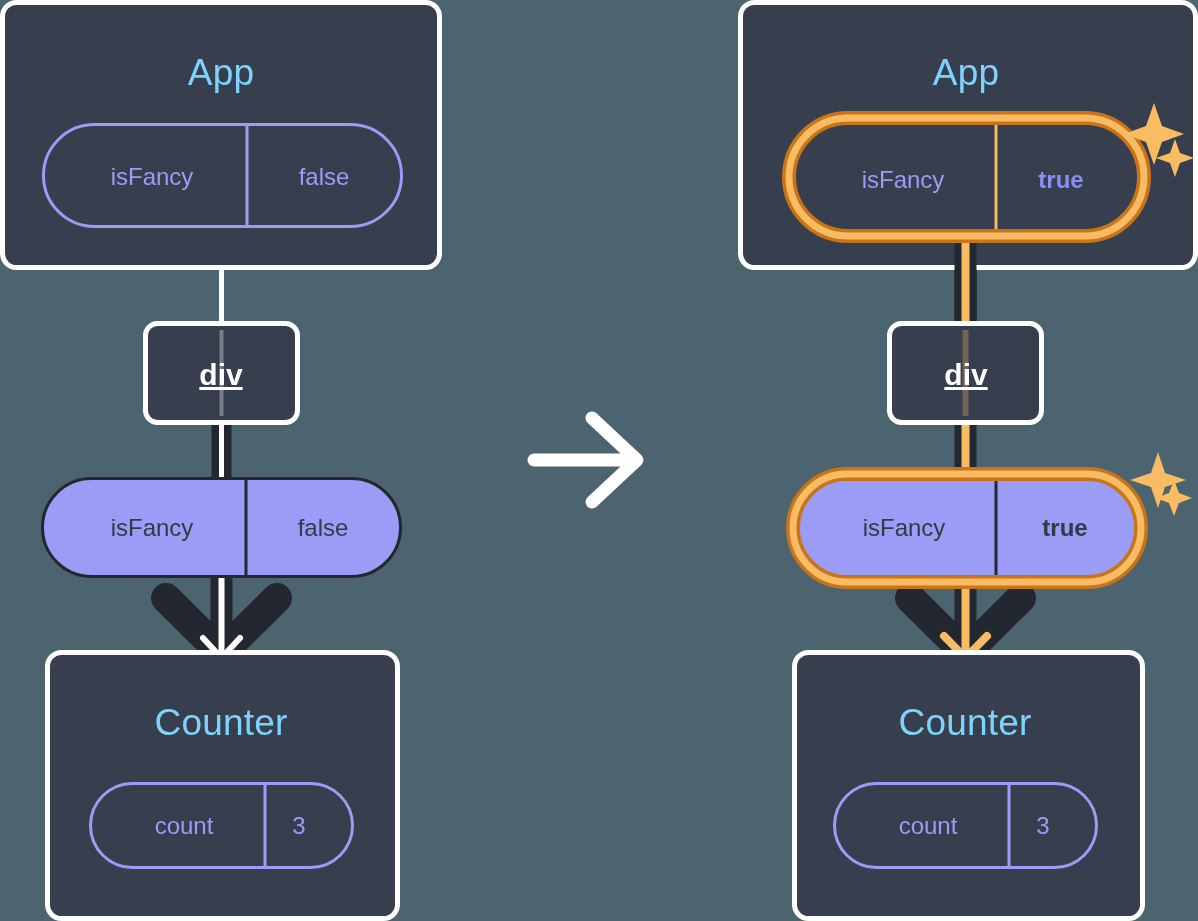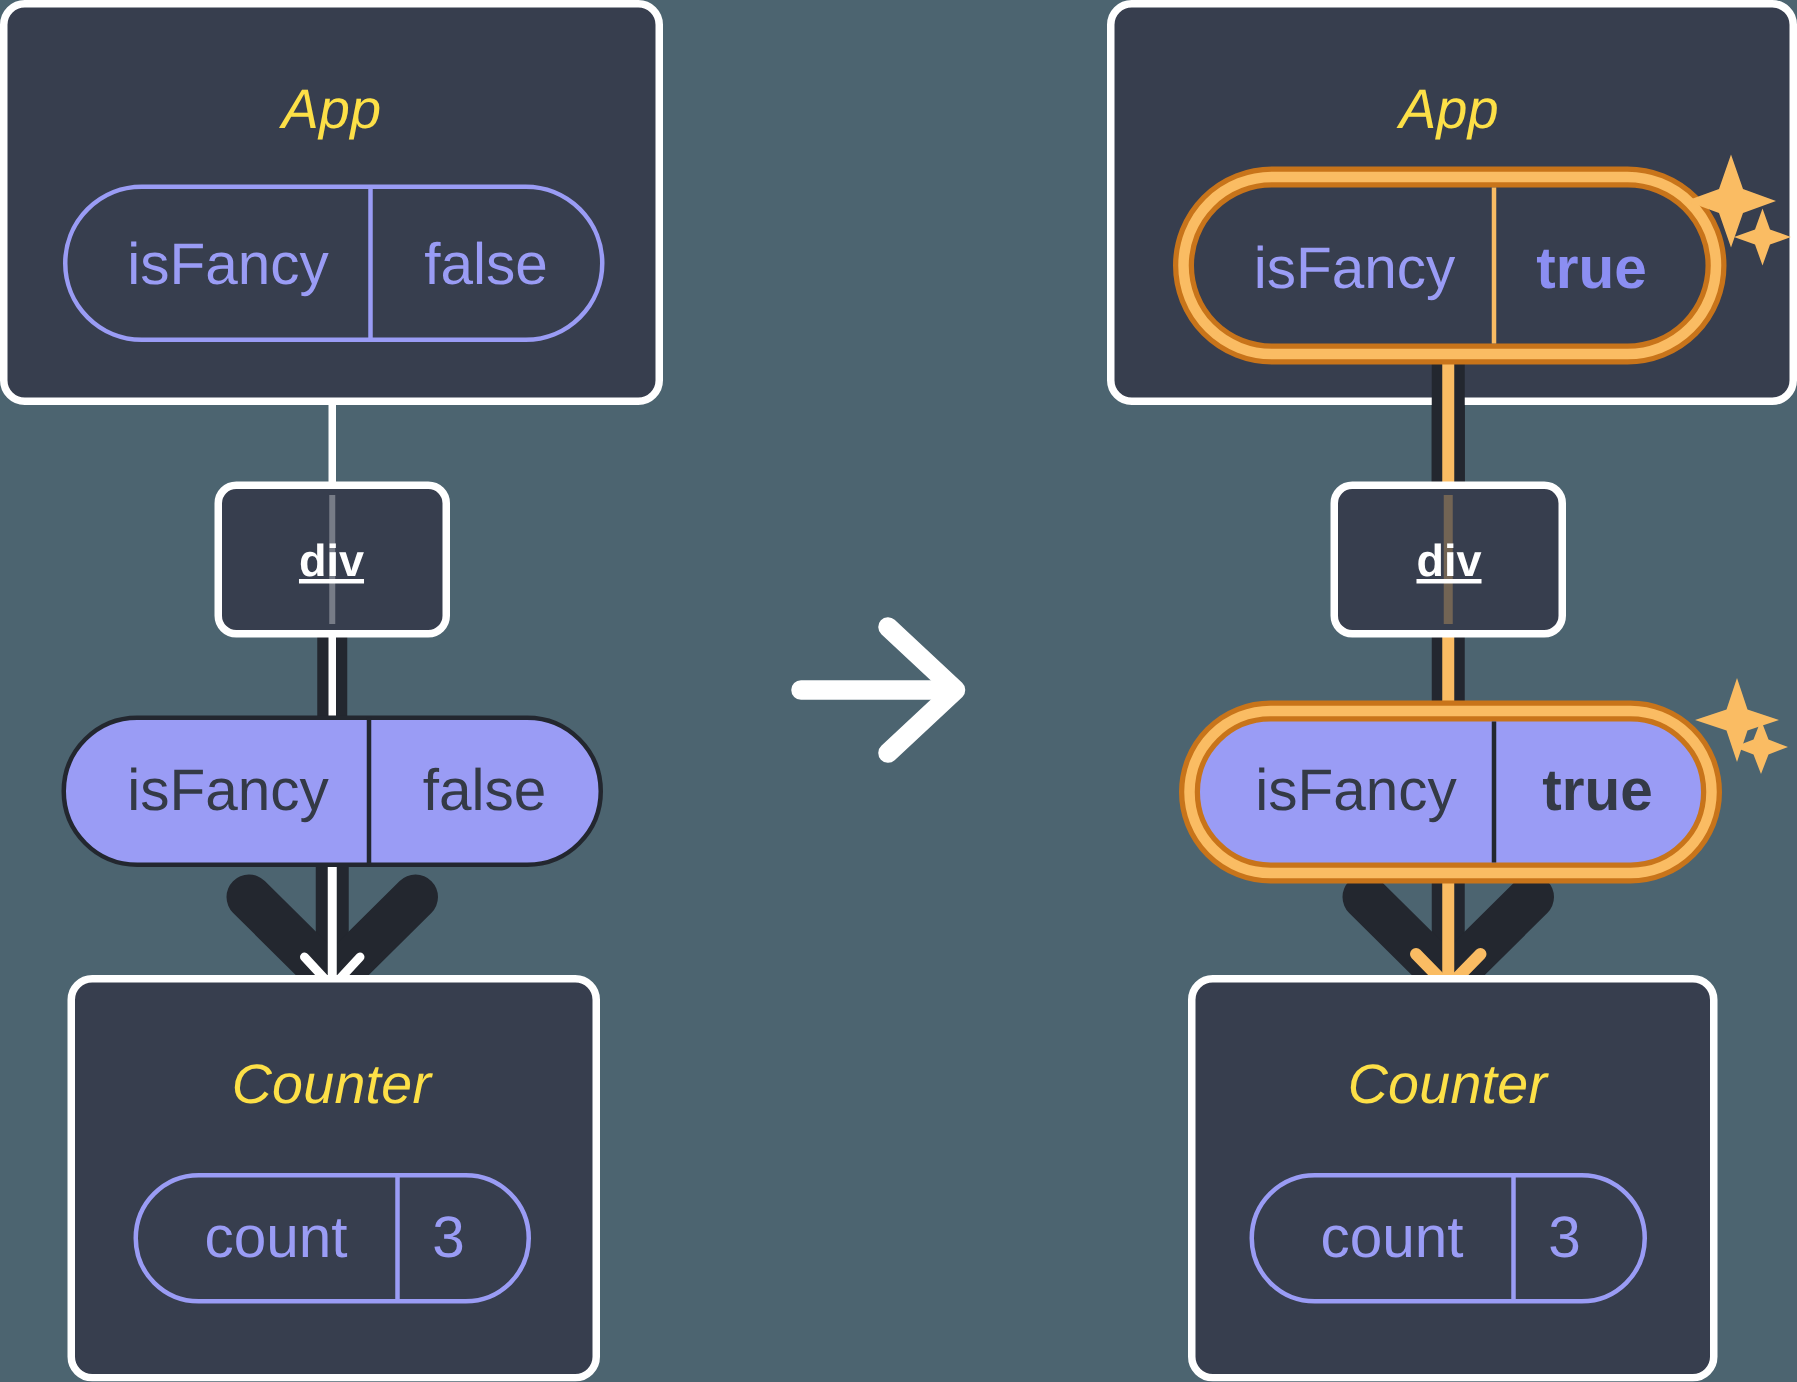--- a/index.html
+++ b/index.html
@@ -23,33 +23,32 @@
   #stage > svg {
     position: absolute;
     left: 0; top: 0;
   }
   .lbl {
     position: absolute;
     white-space: nowrap;
     pointer-events: none;
   }
   .comp-title {
-    color: #fde047;
+    color: #7dd3fc;
     font-size: 37px;
     letter-spacing: 0.2px;
-    font-style: italic;
   }
   .node-title {
     color: #ffffff;
     font-size: 30px;
     font-weight: bold;
     text-decoration: underline;
   }
   .pill-text {
-    font-size: 39px;
+    font-size: 24px;
     text-align: right;
   }
   .pill-text.outline-key { color: #9a9cf5; }
   .pill-text.outline-val { color: #9a9cf5; }
   .pill-text.solid-key  { color: #343a46; }
   .pill-text.solid-val  { color: #343a46; }
   .pill-text.hl-key     { color: #9a9cf5; }
   .pill-text.hl-val     { color: #8b8ef2; font-weight: bold; }
   .pill-text.solid-val.bold { font-weight: bold; }
   .ctr { transform: translate(-50%, -50%); }

